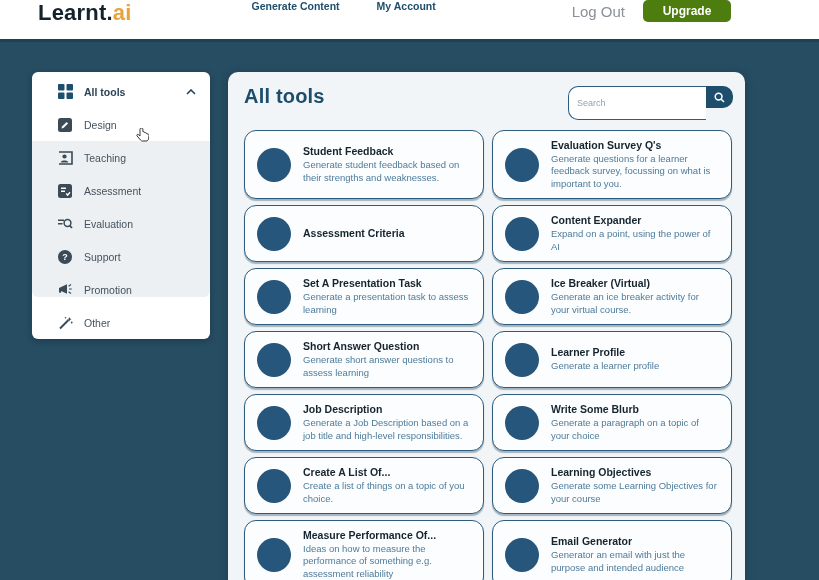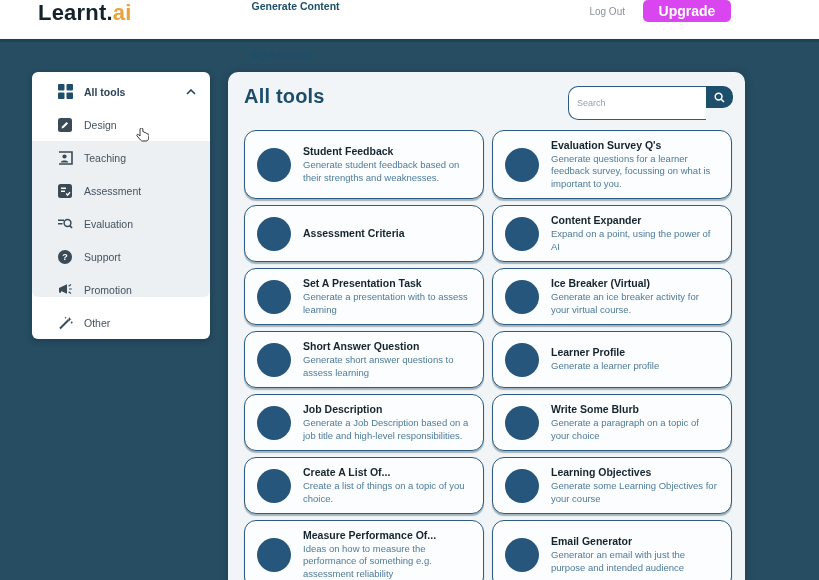--- a/index.html
+++ b/index.html
@@ -11,27 +11,27 @@
   }
   
   .header {
     position:absolute; top:0; left:0; width:819px; height:42px;
     background:#ffffff; border-bottom:3px solid #1c4255;
     display:flex; align-items:flex-start; z-index:5;
   }
   .logo { margin-left:38px; font-size:22px; font-weight:600; letter-spacing:.2px; cursor:pointer; }
   .logo-dark { color:#14222c; }
   .logo-accent { color:#e8a33c; }
-  .top-nav { display:flex; gap:37px; margin-left:120px;flex-direction:column; }
+  .top-nav { display:flex; gap:37px; margin-left:120px; }
   .top-nav a { font-size:10.5px; font-weight:700; color:#1d4e6b; text-decoration:none; cursor:pointer; }
   .header-right { margin-left:auto; margin-right:88px; display:flex; align-items:center; gap:18px; }
-  .logout { font-size:10px; color:#8b9198; text-decoration:none; cursor:pointer; }
+  .logout { font-size:15px; color:#8b9198; text-decoration:none; cursor:pointer; }
   .upgrade-btn {
-    width:88px; height:22px; background:#d946ef; color:#ffffff;
-    border:none; border-radius:5px; font-size:14px; font-weight:700;
+    width:88px; height:22px; background:#4d7c0f; color:#ffffff;
+    border:none; border-radius:5px; font-size:12px; font-weight:700;
     font-family:"Liberation Sans", sans-serif; cursor:pointer;
   }
   
   .sidebar {
     position:absolute; left:32px; top:72px; width:178px; height:267px;
     background:#ffffff; border-radius:6px;
     box-shadow:0 2px 6px rgba(10,30,45,.35);
     z-index:3; padding-top:3px;
   }
   .side-item {
@@ -243,21 +243,21 @@
       <div class="card-text">
         <div class="card-title">Content Expander</div>
         <div class="card-desc">Expand on a point, using the power of AI</div>
       </div>
     </div>
 
     <div class="card">
       <div class="circle"></div>
       <div class="card-text">
         <div class="card-title">Set A Presentation Task</div>
-        <div class="card-desc">Generate a presentation with to assess learning</div>
+        <div class="card-desc">Generate a presentation task to assess learning</div>
       </div>
     </div>
     <div class="card">
       <div class="circle"></div>
       <div class="card-text">
         <div class="card-title">Ice Breaker (Virtual)</div>
         <div class="card-desc">Generate an ice breaker activity for your virtual course.</div>
       </div>
     </div>
 

